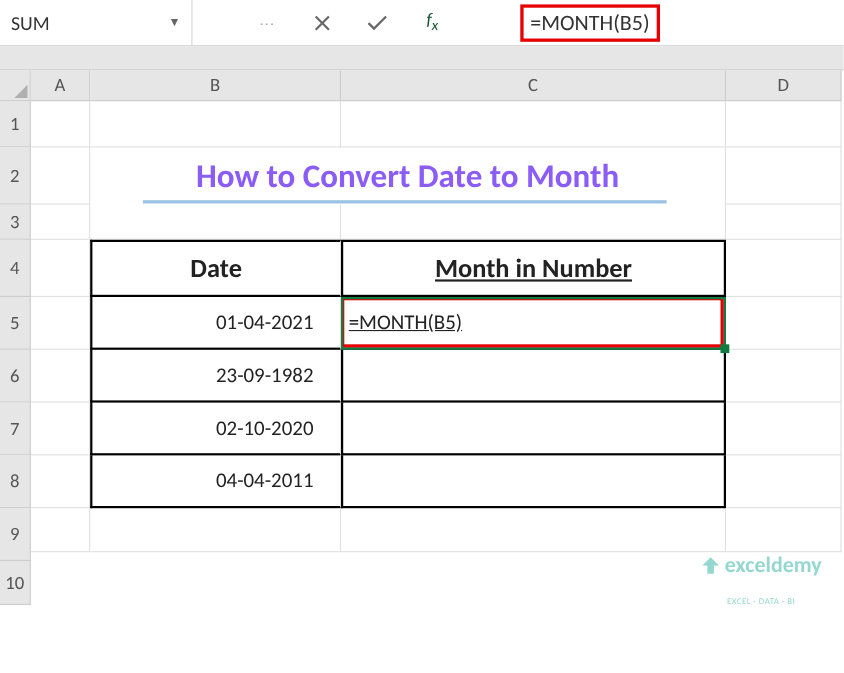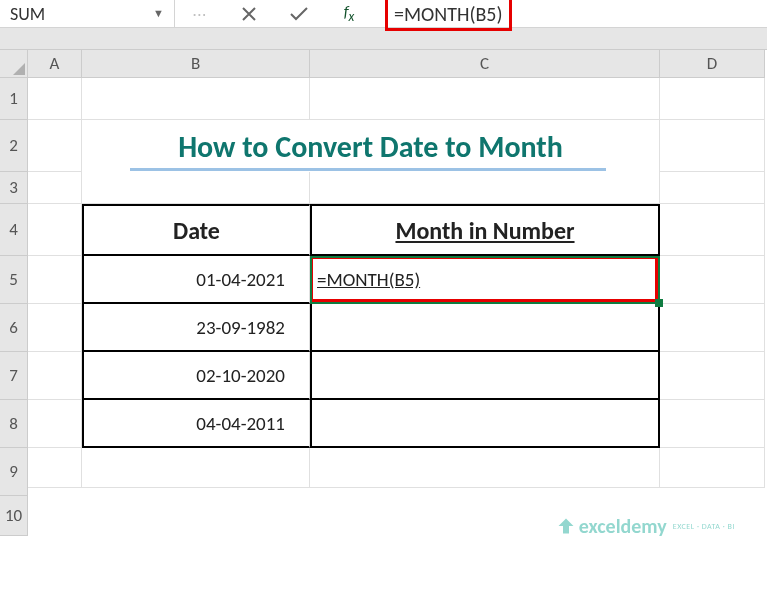--- a/index.html
+++ b/index.html
@@ -7,23 +7,24 @@
       font-family: Calibri, Arial, sans-serif;
       background: #fff;
       width: 767px;
       height: 612px;
       overflow: hidden;
       position: relative;
     }
     .formula-bar {
       display: flex;
       align-items: center;
-      height: 28px;
+      height: 42px;
       border-bottom: 1px solid #d4d4d4;
       background: #fff;
+      gap: 44px;
     }
     .name-box {
       width: 175px;
       height: 100%;
       display: flex;
       align-items: center;
       padding: 0 10px;
       border-right: 1px solid #d4d4d4;
       font-size: 18px;
       color: #333;
@@ -139,21 +140,21 @@
     .r4 { height: 52px; }
     .r5 { height: 48px; }
     .r6 { height: 48px; }
     .r7 { height: 48px; }
     .r8 { height: 48px; }
     .r9 { height: 48px; }
     .r10 { height: 40px; }
     .title-cell {
       font-size: 30px;
       font-weight: bold;
-      color: #0f766e;
+      color: #8b5cf6;
       justify-content: center;
       border-bottom: none;
     }
     .title-underline {
       position: absolute;
       left: 102px;
       top: 90px;
       width: 476px;
       height: 3px;
       background: #9cc2e5;
@@ -174,29 +175,29 @@
       pointer-events: none;
     }
     .fill-handle {
       position: absolute;
       width: 8px; height: 8px;
       background: #107c41;
       right: -5px; bottom: -5px;
     }
     .watermark {
       position: absolute;
-      right: 32px;
+      right: 20px;
       bottom: 60px;
       opacity: 0.55;
       font-size: 13px;
       color: #3bb8a8;
       display: flex;
       align-items: center;
-      gap: 6px;
-      flex-direction: row;
+      gap: 16px;
+      flex-direction: column;
     }
     .watermark .wm-logo {
       font-size: 20px;
       font-weight: bold;
       color: #3bb8a8;
       display: flex;
       align-items: center;
       gap: 4px;
     }
     .watermark .wm-sub { font-size: 8px; color: #3bb8a8; letter-spacing: 0.5px; }

